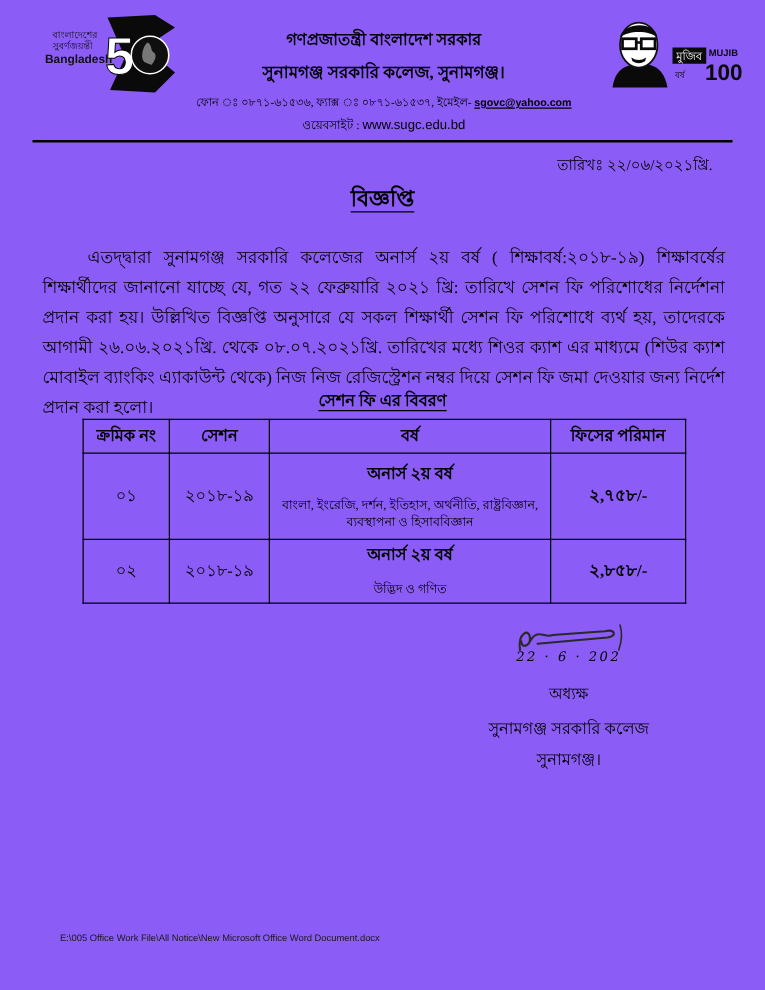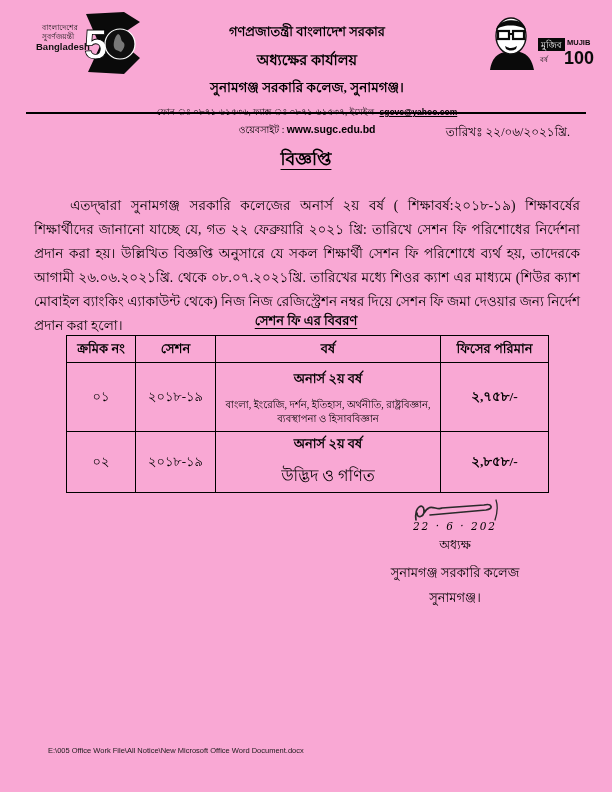--- a/index.html
+++ b/index.html
@@ -1,30 +1,30 @@
 <!DOCTYPE html>
 <html><head>
 <meta charset="utf-8">
 <style>
   html,body { margin:0; padding:0; background:#888; }
   .page {
     position:relative; width:612px; height:792px; margin:0 auto;
-    background:#f9a8d4; color:#000;
+    background:#8b5cf6; color:#000;
     font-family:"Liberation Serif", serif;
     overflow:hidden;
   }
   
   .hdr-center { position:absolute; left:140px; right:138px; top:22px; text-align:center; }
   .hdr-line1 { font-size:13px; font-weight:bold; }
   .hdr-line2 { font-size:14.5px; font-weight:bold; margin-top:6px; }
   .hdr-line3 { font-size:13.5px; font-weight:bold; margin-top:4px; }
   .hdr-contact { font-size:9px; margin-top:5px; white-space:nowrap; }
   .hdr-contact a { color:#000; font-family:"Liberation Sans", sans-serif; font-weight:bold; font-size:8.5px; text-decoration:underline; }
   .hdr-web { font-size:9.5px; margin-top:3px; }
-  .hdr-web .url { font-family:"Liberation Sans", sans-serif; font-weight:bold; font-size:10.5px;text-align:center; }
+  .hdr-web .url { font-family:"Liberation Sans", sans-serif; font-weight:normal; font-size:10.5px;text-align:center; }
   .logo-left { position:absolute; left:28px; top:12px; width:116px; height:66px; }
   .logo-right { position:absolute; right:12px; top:12px; width:120px; height:64px; }
   .rule { position:absolute; top:112px; left:26px; right:26px; border-top:2.4px solid #000; }
   
   .date-line { position:absolute; top:123px; right:42px; font-size:12px; }
   .title-wrap { position:absolute; top:146px; left:0; width:100%; text-align:center; }
   .title-wrap span { font-size:17.5px; font-weight:bold; text-decoration:underline; text-underline-offset:4px; }
   
   .body-par {
     position:absolute; top:180px; left:34px; right:32px;
@@ -33,28 +33,28 @@
   .tbl-caption { position:absolute; top:311px; left:0; width:100%; text-align:center; }
   .tbl-caption span { font-size:13px; font-weight:bold; text-decoration:underline; text-underline-offset:3px; }
   
   table.fees { position:absolute; top:335px; left:66px; width:482px; border-collapse:collapse; table-layout:fixed; }
   table.fees td, table.fees th { border:1.4px solid #000; padding:2px 4px; vertical-align:middle; text-align:center; }
   table.fees th { font-size:13px; font-weight:bold; height:22px; }
   .col-serial { width:69px; } .col-session { width:80px; } .col-year { width:225px; } .col-fee { width:108px; }
   .cell-plain { font-size:13px; }
   .cell-year-title { font-size:13px; font-weight:bold; }
   .cell-subjects { font-size:10px; line-height:14px; margin-top:8px; }
-  .cell-subjects2 { font-size:16px; margin-top:8px; }
+  .cell-subjects2 { font-size:10px; margin-top:8px; }
   .cell-fee { font-size:13.5px; font-weight:bold; }
   .row1 td { height:64px; } .row2 td { height:46px; }
   
   .sig-block { position:absolute; top:496px; left:369px; width:172px; text-align:center; }
   .sig-scribble { display:block; margin:0 auto; }
   .sig-date { font-family:"DejaVu Serif", serif; font-style:italic; font-size:10.5px; letter-spacing:2px; margin-top:-10px; }
-  .sig-role { font-size:12.5px; margin-top:4px; }
+  .sig-role { font-size:12.5px; margin-top:14px; }
   .sig-org { font-size:13px; margin-top:7px; }
   .sig-place { font-size:13px; margin-top:4px; }
   
   .footer-path { position:absolute; top:746px; left:48px; font-family:"Liberation Sans", sans-serif; font-size:7.5px; color:#1a1a1a; }
   svg text { font-family:"Liberation Sans", sans-serif; }
 </style>
 </head>
 <body>
 
 <div class="page">
@@ -66,21 +66,20 @@
       <text x="14" y="27" font-size="7.5" fill="#111">সুবর্ণজয়ন্তী</text>
       <text x="8" y="38" font-size="9.5" font-weight="bold" fill="#111">Bangladesh</text>
       <text x="56" y="47" font-size="42" font-weight="bold" fill="#ffffff" stroke="#000" stroke-width="0.8">5</text>
       <circle cx="92" cy="32" r="15" fill="#0f0f0f" stroke="#fff" stroke-width="1.2"></circle>
       <path d="M90,22 c4,2 2,6 5,8 c3,2 1,7 -2,10 c-3,-2 -6,-1 -7,-5 c-1,-4 1,-11 4,-13 z" fill="#cfcfcf" opacity="0.55"></path>
     </svg>
   </div>
 
   <div class="hdr-center">
     <div class="hdr-line1">গণপ্রজাতন্ত্রী বাংলাদেশ সরকার</div>
-    <div class="hdr-line2">অধ্যক্ষের কার্যালয়</div>
     <div class="hdr-line3">সুনামগঞ্জ সরকারি কলেজ,  সুনামগঞ্জ।</div>
     <div class="hdr-contact"><span>ফোন ঃ ০৮৭১-৬১৫৩৬, ফ্যাক্স ঃ ০৮৭১-৬১৫৩৭,  ইমেইল- </span><a href="#">sgovc@yahoo.com</a></div>
     <div class="hdr-web"><span>ওয়েবসাইট : </span><span class="url">www.sugc.edu.bd</span></div>
   </div>
 
   <div class="logo-right">
     <svg width="120" height="64" viewBox="0 0 120 64">
 
       <path d="M10,58 C12,44 20,40 28,40 L40,40 C48,42 52,48 54,58 Z" fill="#0a0a0a"></path>
       <ellipse cx="31" cy="24" rx="15" ry="18" fill="#ffffff" stroke="#111" stroke-width="1.4"></ellipse>

